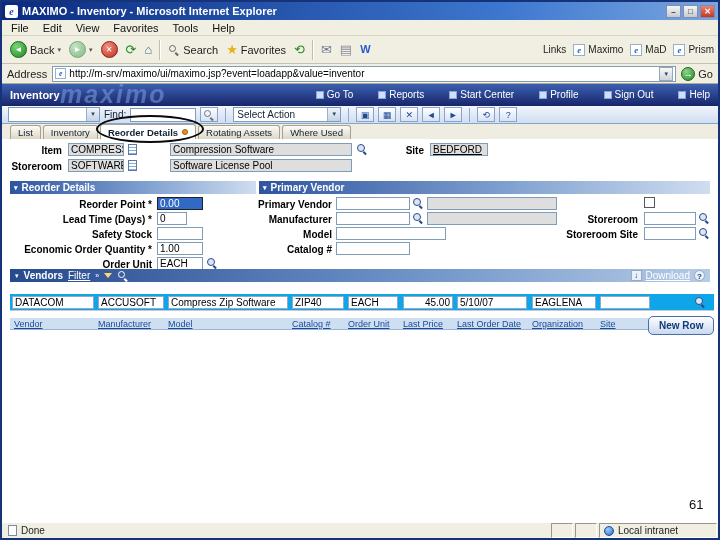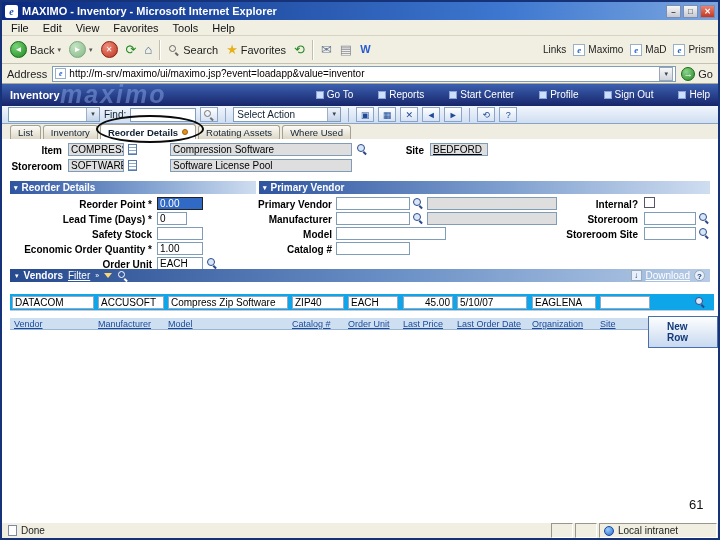--- a/index.html
+++ b/index.html
@@ -127,22 +127,22 @@
 
   .cols { position:absolute; left:8px; width:704px; height:12px; background:#cfdff2;
           border-bottom:1px solid #9ab4d4; }
   .col { position:absolute; top:1px; font-size:9px; color:#1a4a9a; text-decoration:underline; white-space:nowrap; }
   .trow { position:absolute; left:8px; width:704px; height:17px; background:#0ea5e9;
           border-bottom:1px solid #c0cce0; }
   .cell { position:absolute; top:2px; height:13px; background:#fff; border:1px solid #93a8c6;
           font-size:10px; line-height:11px; padding:0 2px; white-space:nowrap; overflow:hidden; }
   .cell.num { text-align:right; }
 
-  .new-row-btn { position:absolute; height:32px; padding:0 18px; font-size:10px; font-weight:bold; color:#123a7a;
-                 background:linear-gradient(#fdfefe,#c8d9f0); border:1px solid #4a6ea8; border-radius:0;
+  .new-row-btn { position:absolute; height:19px; padding:0 10px; font-size:10px; font-weight:bold; color:#123a7a;
+                 background:linear-gradient(#fdfefe,#c8d9f0); border:1px solid #4a6ea8; border-radius:5px;
                  display:flex; align-items:center; }
 
   .slide-num { position:absolute; left:687px; top:358px; font-size:13px; color:#111; }
 
   
   .statusbar { height:16px; background:#f1efe2; border-top:1px solid #fff; display:flex;
                align-items:center; font-size:10px; color:#222; }
   .sseg { height:15px; margin:1px 1px; border:1px solid; border-color:#9a968a #fff #fff #9a968a;
           display:flex; align-items:center; gap:4px; padding:0 4px; }
   .sseg.grow { flex:1; border-color:transparent; }
@@ -372,21 +372,20 @@
     <span class="fld" style="left:334px;top:73px;width:74px;"></span>
     <span class="mag" style="left:410px;top:73px;"></span>
     <span class="fld ro" style="left:425px;top:73px;width:130px;"></span>
 
     <span class="lbl" style="left:182px;width:148px;top:90px;">Model</span>
     <span class="fld" style="left:334px;top:88px;width:110px;"></span>
 
     <span class="lbl" style="left:182px;width:148px;top:105px;">Catalog #</span>
     <span class="fld" style="left:334px;top:103px;width:74px;"></span>
 
-    <span class="lbl" style="left:480px;width:156px;top:60px;">Internal?</span>
     <span class="chk" style="left:642px;top:58px;"></span>
 
     <span class="lbl" style="left:480px;width:156px;top:75px;">Storeroom</span>
     <span class="fld" style="left:642px;top:73px;width:52px;"></span>
     <span class="mag" style="left:696px;top:73px;"></span>
 
     <span class="lbl" style="left:480px;width:156px;top:90px;">Storeroom Site</span>
     <span class="fld" style="left:642px;top:88px;width:52px;"></span>
     <span class="mag" style="left:696px;top:88px;"></span>
 

